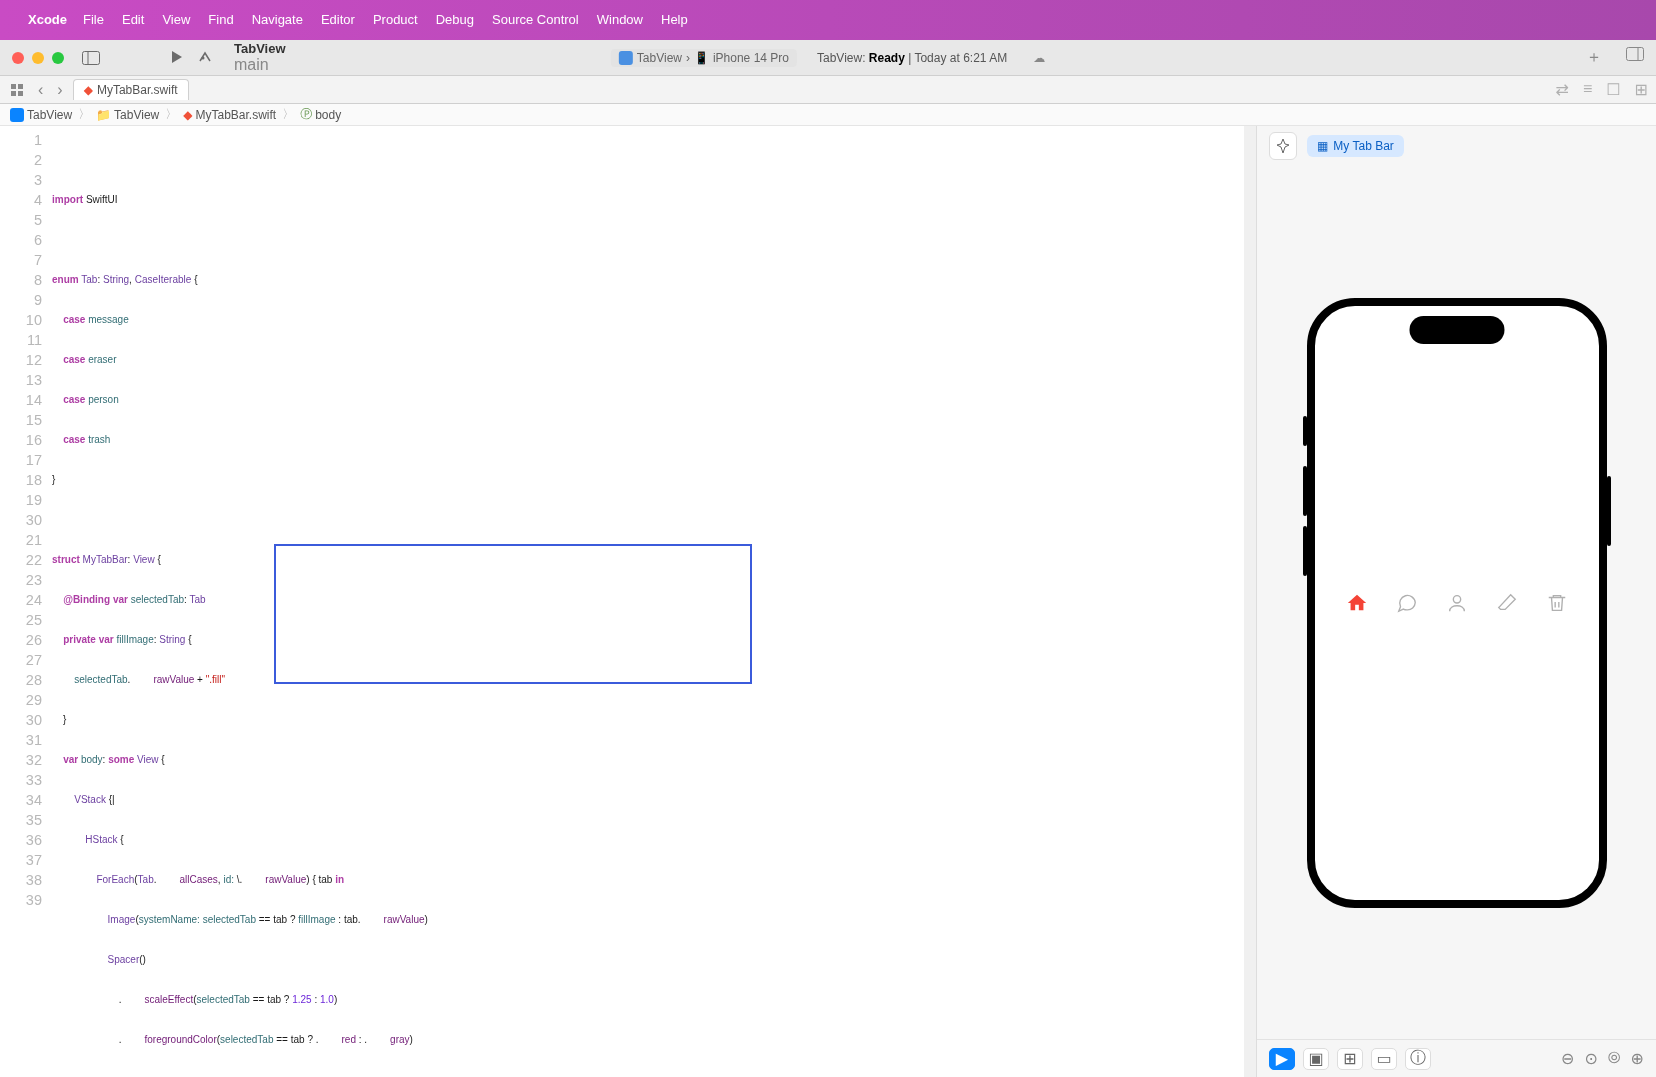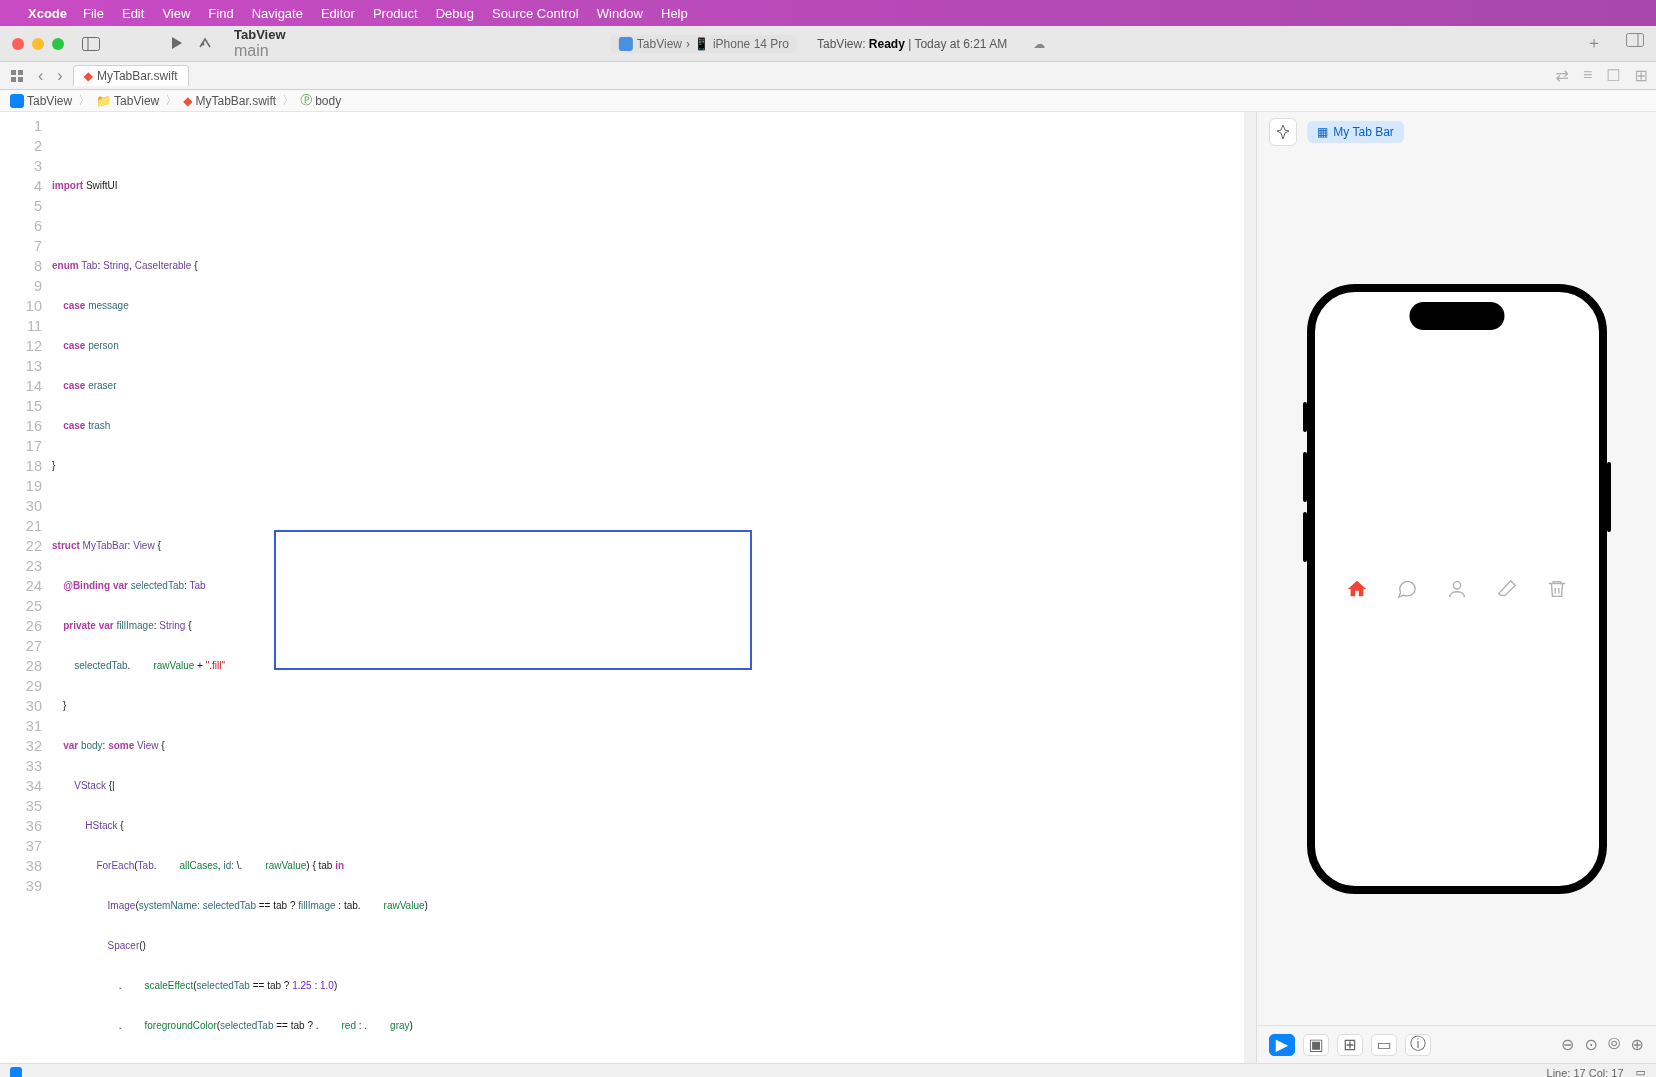--- a/index.html
+++ b/index.html
@@ -1,19 +1,19 @@
 <!DOCTYPE html>
 <html><head>
 <meta charset="utf-8">
 <style>
 * { margin: 0; padding: 0; box-sizing: border-box; font-family: -apple-system, BlinkMacSystemFont, "Segoe UI", sans-serif; }
 body { background: #f5f5f5; width: 1656px; height: 1077px; overflow: hidden; }
 
 
-.menubar { height: 26px; background: linear-gradient(90deg, #c94bc4, #b84ab8, #a848ac); display: flex; align-items: center; padding: 0 12px; color: #fff; font-size: 13px; }
+.menubar { height: 40px; background: linear-gradient(90deg, #c94bc4, #b84ab8, #a848ac); display: flex; align-items: flex-start; padding: 12px 12px; color: #fff; font-size: 13px; }
 .menubar .apple { margin-right: 16px; }
 .menubar .app-name { font-weight: 700; margin-right: 16px; }
 .menubar .menu-item { margin-right: 18px; cursor: default; }
 
 
 .toolbar { height: 36px; background: #e8e8e8; border-bottom: 1px solid #cfcfcf; display: flex; align-items: center; position: relative; }
 .traffic { display: flex; gap: 8px; padding-left: 12px; }
 .dot { width: 12px; height: 12px; border-radius: 50%; }
 .dot.red { background: #ff5f57; }
 .dot.yellow { background: #febc2e; }
@@ -55,21 +55,21 @@
 .hl-line { position: absolute; left: 0; right: 0; height: 20px; background: #e9f0fb; z-index: -1; }
 .sel-box { position: absolute; border: 2px solid #3b5bdb; }
 .scroll-track { position: absolute; right: 0; top: 0; width: 12px; height: 100%; background: #f0f0f0; }
 
 
 .kw { color: #ad3da4; font-weight: 700; }
 .type { color: #6b3fa0; }
 .prop { color: #326d74; }
 .str { color: #c41a16; }
 .num { color: #6d28d9; }
-.method { color: #15803d; padding-left: 23px; }
+.method { color: #701a75; padding-left: 23px; }
 .param { color: #326d74; }
 
 
 .preview { width: 400px; background: #f6f6f6; border-left: 1px solid #ddd; display: flex; flex-direction: column; position: relative; }
 .preview-header { height: 40px; display: flex; align-items: center; padding: 0 12px; gap: 10px; }
 .pin-btn { width: 28px; height: 28px; background: #fff; border: 1px solid #ddd; border-radius: 6px; display: flex; align-items: center; justify-content: center; color: #666; }
 .preview-badge { background: #d6e8ff; color: #0a5fc4; padding: 4px 10px; border-radius: 6px; font-size: 12px; display: flex; align-items: center; gap: 5px; }
 .preview-canvas { flex: 1; display: flex; align-items: center; justify-content: center; }
 .iphone { width: 300px; height: 610px; background: #fff; border: 8px solid #000; border-radius: 48px; position: relative; display: flex; flex-direction: column; }
 .notch { width: 95px; height: 28px; background: #000; border-radius: 14px; position: absolute; top: 10px; left: 50%; transform: translateX(-50%); }
@@ -259,22 +259,22 @@
           <div>38</div>
           <div>39</div>
         </div>
       <div class="code" id="code">
         <div class="hl-line" style="top:324px;"></div>
         <div class="sel-box" style="left:222px;top:418px;width:478px;height:140px;"></div>
 <div><span class="kw">import</span> <span>SwiftUI</span></div>
 <div> </div>
 <div><span class="kw">enum</span> <span class="type">Tab</span>: <span class="type">String</span>, <span class="type">CaseIterable</span> {</div>
 <div>    <span class="kw">case</span> <span class="prop">message</span></div>
+<div>    <span class="kw">case</span> <span class="prop">eraser</span></div>
 <div>    <span class="kw">case</span> <span class="prop">person</span></div>
-<div>    <span class="kw">case</span> <span class="prop">eraser</span></div>
 <div>    <span class="kw">case</span> <span class="prop">trash</span></div>
 <div>}</div>
 <div> </div>
 <div><span class="kw">struct</span> <span class="type">MyTabBar</span>: <span class="type">View</span> {</div>
 <div>    <span class="kw">@Binding</span> <span class="kw">var</span> <span class="prop">selectedTab</span>: <span class="type">Tab</span></div>
 <div>    <span class="kw">private</span> <span class="kw">var</span> <span class="prop">fillImage</span>: <span class="type">String</span> {</div>
 <div>        <span class="prop">selectedTab</span>.<span class="method">rawValue</span> + <span class="str">".fill"</span></div>
 <div>    }</div>
 <div>    <span class="kw">var</span> <span class="prop">body</span>: <span class="kw">some</span> <span class="type">View</span> {</div>
 <div>        <span class="type">VStack</span> {|</div>

